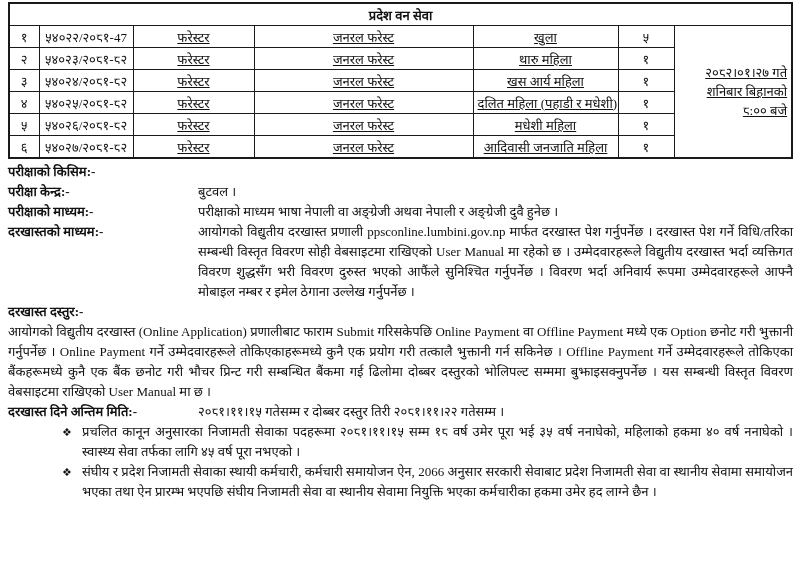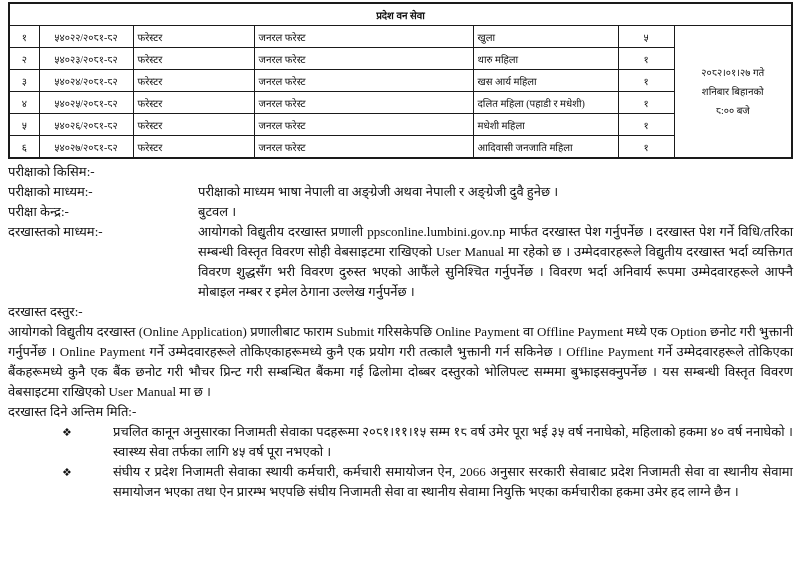--- a/index.html
+++ b/index.html
@@ -5,39 +5,39 @@
   html,body{margin:0;padding:0;background:#fff;}
   .page{
     position:relative;width:800px;height:564px;box-sizing:border-box;
     padding:2px 7px 0 8px;background:#fff;color:#111;
     font-family:"Liberation Serif","DejaVu Serif",serif;
     overflow:hidden;
   }
   
   table.vtable{
     border-collapse:collapse;table-layout:fixed;width:785px;
-    border:2px solid #1a1a1a;font-size:10px;
+    border:2px solid #1a1a1a;font-size:13px;
   }
   table.vtable td{
     border:1px solid #1a1a1a;height:21px;padding:0 4px;
     overflow:hidden;white-space:nowrap;vertical-align:middle;
   }
   td.title-cell{font-weight:bold;text-align:center;height:19px;}
   td.c{text-align:center;}
-  td.l{text-align:left;padding-left:6px;}
-  td.date-cell{text-align:center;white-space:normal;line-height:19px;}
+  td.l{text-align:center;padding-left:6px;text-decoration:underline;}
+  td.date-cell{text-align:right;white-space:normal;line-height:19px;text-decoration:underline;}
   
   .details{margin-top:3px;font-size:13px;line-height:20px;}
   .drow{display:flex;align-items:flex-start;}
-  .dlabel{width:190px;flex-shrink:0;font-weight:normal;}
+  .dlabel{width:190px;flex-shrink:0;font-weight:bold;}
   .dvalue{flex:1;text-align:justify;}
   .bullets{padding-left:54px;}
   .bullet-item{display:flex;align-items:flex-start;text-align:justify;}
   .bullet-icon{width:20px;flex-shrink:0;font-size:11px;line-height:20px;}
-  .bullet-text{flex:1;text-align:justify;margin-left:31px;}
+  .bullet-text{flex:1;text-align:justify;}
   .footer-line{font-size:13px;line-height:20px;margin-top:1px;}
 </style>
 </head>
 <body>
 
 <div class="page">
 
   <table class="vtable">
     <colgroup>
       <col style="width:30px">
@@ -47,21 +47,21 @@
         <col style="width:145px">
         <col style="width:56px">
       <col style="width:118px">
     </colgroup>
     <tbody>
         <tr>
       <td class="title-cell" colspan="7">प्रदेश वन सेवा</td>
     </tr>
     <tr>
       <td class="c">१</td>
-      <td class="c">५४०२२/२०८१-८२</td>
+      <td class="c">५४०२२/२०८१-47</td>
       <td class="l">फरेस्टर</td>
       <td class="l">जनरल फरेस्ट</td>
       <td class="l">खुला</td>
       <td class="c">५</td>
       <td class="date-cell" rowspan="6">
         <div>२०८२।०१।२७ गते</div>
         <div>शनिबार बिहानको</div>
         <div>८:०० बजे</div>
       </td>
     </tr>
@@ -106,39 +106,40 @@
       <td class="c">१</td>
     </tr>
   </tbody>
     </table>
 
   <div class="details">
     <div class="drow">
       <div class="dlabel">परीक्षाको किसिम:-</div>
     </div>
     <div class="drow">
+      <div class="dlabel">परीक्षा केन्द्र:-</div>
+      <div class="dvalue">बुटवल ।</div>
+    </div>
+    <div class="drow">
       <div class="dlabel">परीक्षाको माध्यम:-</div>
       <div class="dvalue">परीक्षाको माध्यम भाषा नेपाली वा अङ्ग्रेजी अथवा नेपाली र अङ्ग्रेजी दुवै हुनेछ ।</div>
-    </div>
-    <div class="drow">
-      <div class="dlabel">परीक्षा केन्द्र:-</div>
-      <div class="dvalue">बुटवल ।</div>
     </div>
     <div class="drow">
       <div class="dlabel">दरखास्तको माध्यम:-</div>
       <div class="dvalue">आयोगको विद्युतीय दरखास्त प्रणाली ppsconline.lumbini.gov.np मार्फत दरखास्त पेश गर्नुपर्नेछ । दरखास्त पेश गर्ने विधि/तरिका सम्बन्धी विस्तृत विवरण सोही वेबसाइटमा राखिएको User Manual मा रहेको छ । उम्मेदवारहरूले विद्युतीय दरखास्त भर्दा व्यक्तिगत विवरण शुद्धसँग भरी विवरण दुरुस्त भएको आफैंले सुनिश्चित गर्नुपर्नेछ । विवरण भर्दा अनिवार्य रूपमा उम्मेदवारहरूले आफ्नै मोबाइल नम्बर र इमेल ठेगाना उल्लेख गर्नुपर्नेछ ।</div>
     </div>
     <div class="drow">
       <div class="dlabel">दरखास्त दस्तुर:-</div>
     </div>
     <div class="drow">
       <div class="dvalue">आयोगको विद्युतीय दरखास्त (Online Application) प्रणालीबाट फाराम Submit गरिसकेपछि Online Payment वा Offline Payment मध्ये एक Option छनोट गरी भुक्तानी गर्नुपर्नेछ । Online Payment गर्ने उम्मेदवारहरूले तोकिएकाहरूमध्ये कुनै एक प्रयोग गरी तत्कालै भुक्तानी गर्न सकिनेछ । Offline Payment गर्ने उम्मेदवारहरूले तोकिएका बैंकहरूमध्ये कुनै एक बैंक छनोट गरी भौचर प्रिन्ट गरी सम्बन्धित बैंकमा गई ढिलोमा दोब्बर दस्तुरको भोलिपल्ट सम्ममा बुझाइसक्नुपर्नेछ । यस सम्बन्धी विस्तृत विवरण वेबसाइटमा राखिएको User Manual मा छ ।</div>
     </div>
     <div class="drow">
       <div class="dlabel">दरखास्त दिने अन्तिम मिति:-</div>
+      <div class="dvalue">२०८१।११।१५ गतेसम्म र दोब्बर दस्तुर तिरी २०८१।११।२२ गतेसम्म ।</div>
     </div>
 
     <div class="drow">
       <div class="dvalue bullets">
         <div class="bullet-item">
           <span class="bullet-icon">❖</span>
           <span class="bullet-text">प्रचलित कानून अनुसारका निजामती सेवाका पदहरूमा २०८१।११।१५ सम्म १८ वर्ष उमेर पूरा भई ३५ वर्ष ननाघेको, महिलाको हकमा ४० वर्ष ननाघेको । स्वास्थ्य सेवा तर्फका लागि ४५ वर्ष पूरा नभएको ।</span>
         </div>
         <div class="bullet-item">
           <span class="bullet-icon">❖</span>

